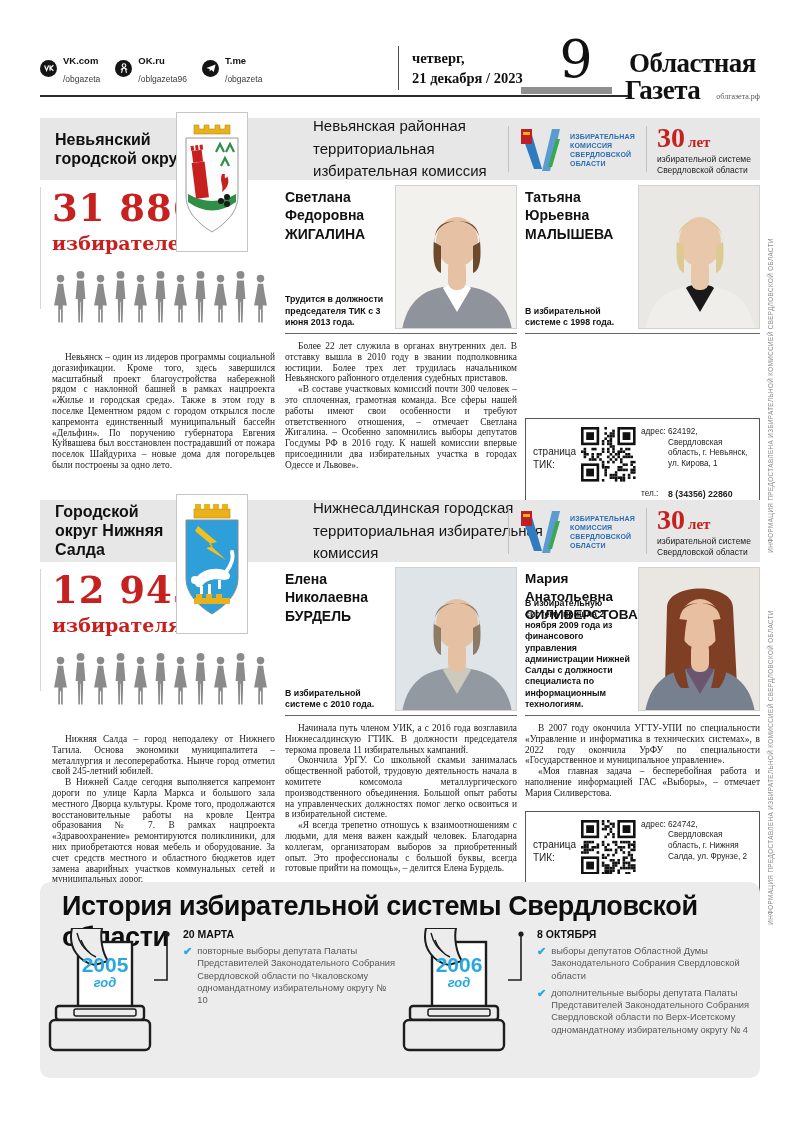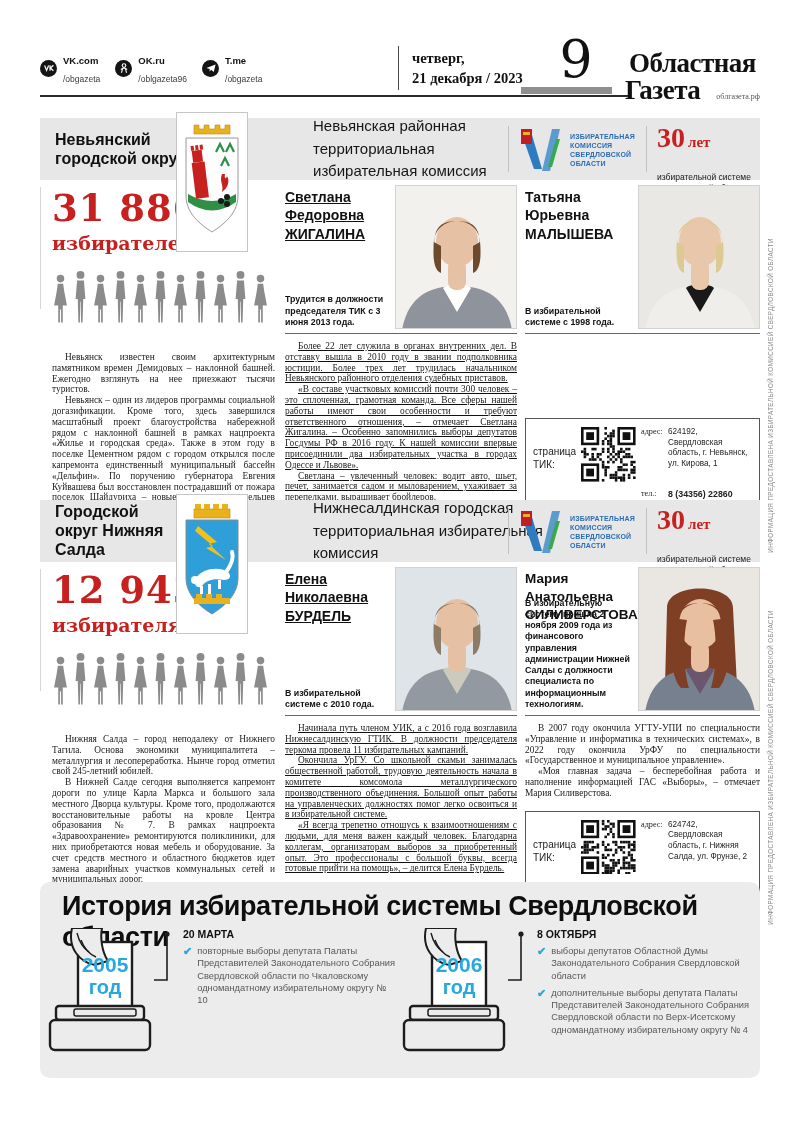--- a/index.html
+++ b/index.html
@@ -29,65 +29,65 @@
   .district{position:absolute;left:15px;top:50%;transform:translateY(-50%);width:130px;font-size:16px;font-weight:bold;line-height:1.2;}
   .crest{position:absolute;left:136px;top:-6px;width:72px;height:140px;background:#fff;border:1px solid #c6c6c6;box-sizing:border-box;display:flex;align-items:center;justify-content:center;z-index:2;}
   .commission{position:absolute;left:225px;top:50%;transform:translateY(-50%);width:240px;font-size:15px;line-height:1.5;color:#161616;margin-left:48px;}
   .vline{position:absolute;top:8px;height:46px;width:1px;background:#c2c2c2;}
   .vl1{left:468px}.vl2{left:606px}
   .logo{position:absolute;left:478px;top:9px;display:flex;gap:6px;align-items:center;}
   .logo-text{font-size:7px;font-weight:bold;color:#2a6db4;line-height:1.3;letter-spacing:0.2px;}
   .ann{position:absolute;left:617px;top:6px;}
   .ann-num{font-family:"Liberation Serif",serif;font-weight:bold;font-size:28px;color:#c7211f;line-height:1;}
   .ann-unit{font-family:"Liberation Serif",serif;font-weight:bold;font-size:15px;color:#c7211f;margin-left:3px;}
-  .ann-cap{font-size:8.5px;color:#222;line-height:1.3;margin-top:20px;}
+  .ann-cap{font-size:8.5px;color:#222;line-height:1.3;margin-top:2px;}
 
   .col1{position:absolute;left:0;top:67px;width:235px;padding-left:12px;box-sizing:border-box;}
   .col1-rule{position:absolute;left:0;top:2px;width:1px;height:122px;background:#d6d6d6;}
   .vnum{font-family:"DejaVu Serif",serif;font-weight:bold;font-size:37px;color:#c7211f;line-height:1;margin-top:5px;letter-spacing:1px;white-space:nowrap;}
   .vlabel{font-family:"DejaVu Serif",serif;font-weight:bold;font-size:19px;color:#c7211f;margin-top:5px;}
   .people{display:flex;gap:3px;align-items:flex-end;margin-top:15px;height:56px;}
   .intro{margin-top:27px;}
 
   .bt{font-family:"Liberation Serif",serif;font-size:9.4px;line-height:10.8px;text-align:justify;color:#1b1b1b;}
   .bt p{margin:0;text-indent:13px;}
 
-  .col2{position:absolute;left:245px;top:67px;width:232px;text-decoration:underline;}
+  .col2{position:absolute;left:245px;top:67px;width:232px;}
   .col3{position:absolute;left:485px;top:67px;width:235px;}
   .card{position:relative;height:148px;border-bottom:1px solid #666;}
   .pname{padding-top:3px;font-size:14px;font-weight:bold;line-height:1.32;white-space:nowrap;}
   #sec2 .col3 .pname{font-size:13.5px;}
   .photo{position:absolute;top:0;right:0;width:122px;height:144px;background:#eee;border:1px solid #d2d2d2;box-sizing:border-box;overflow:hidden;}
   .tenure{position:absolute;left:0;bottom:5px;width:108px;font-size:8.8px;font-weight:bold;line-height:1.28;margin-top:16px;}
   .bio{margin-top:7px;}
 
   .contact{margin-top:84px;border:1px solid #555;padding:8px 7px;display:flex;gap:6px;align-items:flex-start;box-sizing:border-box;}
   #sec2 .col3 .contact{margin-top:12px;}
   .c-label{width:42px;flex:none;font-size:10px;line-height:1.3;color:#222;margin-top:18px;}
   .qr{width:54px;height:54px;flex:none;}
   .c-rows{flex:1;font-size:8.2px;line-height:1.3;color:#222;}
   .crow{display:flex;}
   .crow-gap{margin-top:19px;}
-  .rl{width:27px;flex:none;font-family:Liberation Serif, serif;}
+  .rl{width:27px;flex:none;}
   .rv{flex:1;}
   .rv-bold{font-weight:bold;font-size:8.8px;}
 
   .sidecap{position:absolute;left:727px;writing-mode:vertical-rl;transform:rotate(180deg);
            font-size:6.3px;color:#8a8a8a;letter-spacing:0.4px;white-space:nowrap;}
   #sec1 .sidecap{top:120px;} #sec2 .sidecap{top:110px;}
 
   
   .timeline{position:absolute;left:40px;top:882px;width:720px;height:196px;background:#ececec;border-radius:10px;}
   .tl-title{position:absolute;left:22px;top:9px;font-size:27px;font-weight:bold;letter-spacing:-0.4px;color:#0e0e0e;}
   .entry{position:absolute;top:46px;display:flex;align-items:flex-start;}
   .e1{left:8px;width:350px;} .e2{left:362px;width:354px;}
   .ballot{position:relative;width:104px;height:124px;flex:none;}
   .year{position:absolute;left:30px;top:26px;width:54px;text-align:center;color:#29a8df;font-weight:bold;}
   .year-y{display:block;font-size:21px;line-height:1.05;}
-  .year-l{display:block;font-size:20px;line-height:1.1;}
+  .year-l{display:block;font-size:13px;line-height:1.1;font-style:italic;}
   .conn{flex:none;margin-left:2px;}
   .tl-body{margin-left:7px;flex:1;}
   .tl-date{font-size:10.5px;font-weight:bold;color:#101010;}
   .tl-item{display:flex;gap:5px;margin-top:5px;}
   .chk{color:#29a8df;font-weight:bold;font-size:11px;line-height:1.1;flex:none;}
   .tl-item p{margin:0;font-size:9.3px;line-height:1.32;color:#57585a;}
 </style>
 </head>
 <body>
 
@@ -234,21 +234,20 @@
           <svg width="17" height="56" viewBox="0 0 18 56">
             <circle cx="9" cy="4.6" r="4.2" fill="#8b8b8b"></circle>
             <path d="M5.4,10.5 L12.6,10.5 L14.2,30 L11.9,30 L11.2,55 L9.6,55 L9.25,33 L8.75,33 L8.4,55 L6.8,55 L6.1,30 L3.8,30 Z" fill="#8b8b8b"></path>
           </svg>
           <svg width="17" height="52" viewBox="0 0 18 52">
             <circle cx="9" cy="4.4" r="4" fill="#8b8b8b"></circle>
             <path d="M6.2,9.8 L11.8,9.8 L13.2,19 L15.8,33 L11.4,33 L11.4,51 L9.6,51 L9.6,37 L8.4,37 L8.4,51 L6.6,51 L6.6,33 L2.2,33 L4.8,19 Z" fill="#8b8b8b"></path>
           </svg>
         </div>
       <div class="bt intro">
-        <p>Невьянск известен своим архитектурным памятником времен Демидовых – наклонной башней. Ежегодно взглянуть на нее приезжают тысячи туристов.</p>
         <p>Невьянск – один из лидеров программы социальной догазификации. Кроме того, здесь завершился масштабный проект благоустройства набережной рядом с наклонной башней в рамках нацпроекта «Жилье и городская среда». Также в этом году в поселке Цементном рядом с городом открылся после капремонта единственный муниципальный бассейн «Дельфин». По поручению губернатора Евгения Куйвашева был восстановлен пострадавший от пожара поселок Шайдуриха – новые дома для погорельцев были построены за одно лето.</p>
       </div>
     </div>
 
     <div class="col2">
       <div class="card">
         <div class="pname">
           <div>Светлана</div>
           <div>Федоровна</div>
           <div>ЖИГАЛИНА</div>
@@ -261,21 +260,20 @@
               <ellipse cx="61" cy="56" rx="21" ry="25" fill="#e7c1a3"></ellipse>
               <path d="M38,62 C34,26 88,26 84,62 C84,44 80,35 61,35 C42,35 38,44 38,62 Z" fill="#6e4a2d"></path>
               <path d="M38,56 C36,78 40,85 45,87 L45,60 Z" fill="#6e4a2d"></path>
               <path d="M84,56 C86,78 82,85 77,87 L77,60 Z" fill="#6e4a2d"></path>
             </svg></div>
         <div class="tenure">Трудится в должности председателя ТИК с 3 июня 2013 года.</div>
       </div>
       <div class="bt bio">
         <p>Более 22 лет служила в органах внутренних дел. В отставку вышла в 2010 году в звании подполковника юстиции. Более трех лет трудилась начальником Невьянского районного отделения судебных приставов.</p>
         <p>«В составе участковых комиссий почти 300 человек – это сплоченная, грамотная команда. Все сферы нашей работы имеют свои особенности и требуют ответственного отношения, – отмечает Светлана Жигалина. – Особенно запомнились выборы депутатов Госдумы РФ в 2016 году. К нашей комиссии впервые присоединили два избирательных участка в городах Одессе и Львове».</p>
-        <p>Светлана – увлеченный человек: водит авто, шьет, печет, занимается садом и мыловарением, ухаживает за перепелками, выращивает бройлеров.</p>
       </div>
     </div>
 
     <div class="col3">
       <div class="card">
         <div class="pname">
           <div>Татьяна</div>
           <div>Юрьевна</div>
           <div>МАЛЫШЕВА</div>
         </div>

